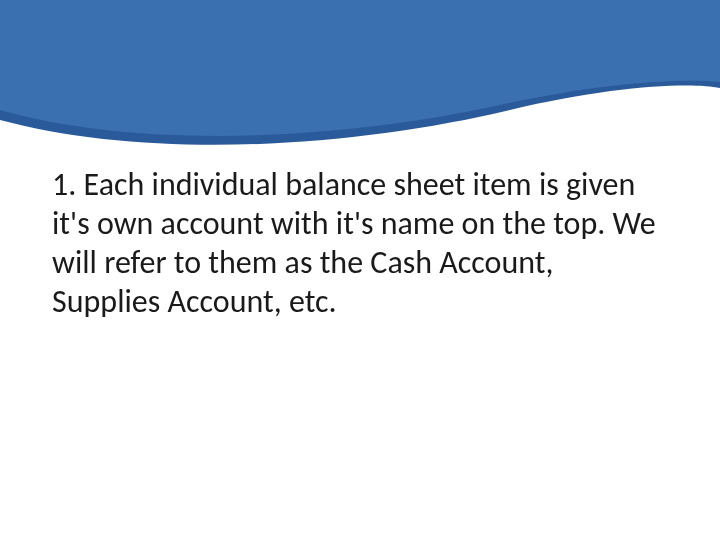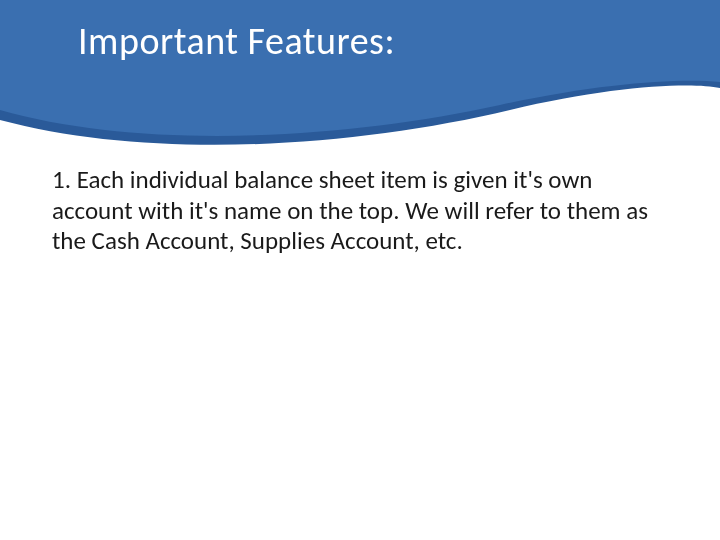--- a/index.html
+++ b/index.html
@@ -42,21 +42,21 @@
     font-size: 38px;
     color: #ffffff;
     font-weight: 400;
     letter-spacing: 0.5px;
   }
   .body-text {
     position: absolute;
     top: 165px;
     left: 52px;
     width: 610px;
-    font-size: 25px;
+    font-size: 32px;
     line-height: 1.22;
     color: #1a1a1a;
     font-weight: 400;
   }
 </style>
 </head>
 <body>
 
 <div class="slide">
 
@@ -64,17 +64,16 @@
 
   <div class="swoop-wrap">
     <svg width="720" height="160" viewBox="0 0 720 160" preserveAspectRatio="none">
 
       <path d="M0,110 C140,150 340,140 500,105 C600,83 680,78 720,82 L720,160 L0,160 Z" fill="#2a5a99"></path>
 
       <path d="M0,120 C150,160 350,148 510,110 C610,86 690,82 720,88 L720,160 L0,160 Z" fill="#ffffff"></path>
     </svg>
   </div>
 
-  <div class="title">Important Features:</div>
 
   <div class="body-text">1. Each individual balance sheet item is given it's own account with it's name on the top. We will refer to them as the Cash Account, Supplies Account, etc.</div>
 
 </div>
 
 </body></html>

